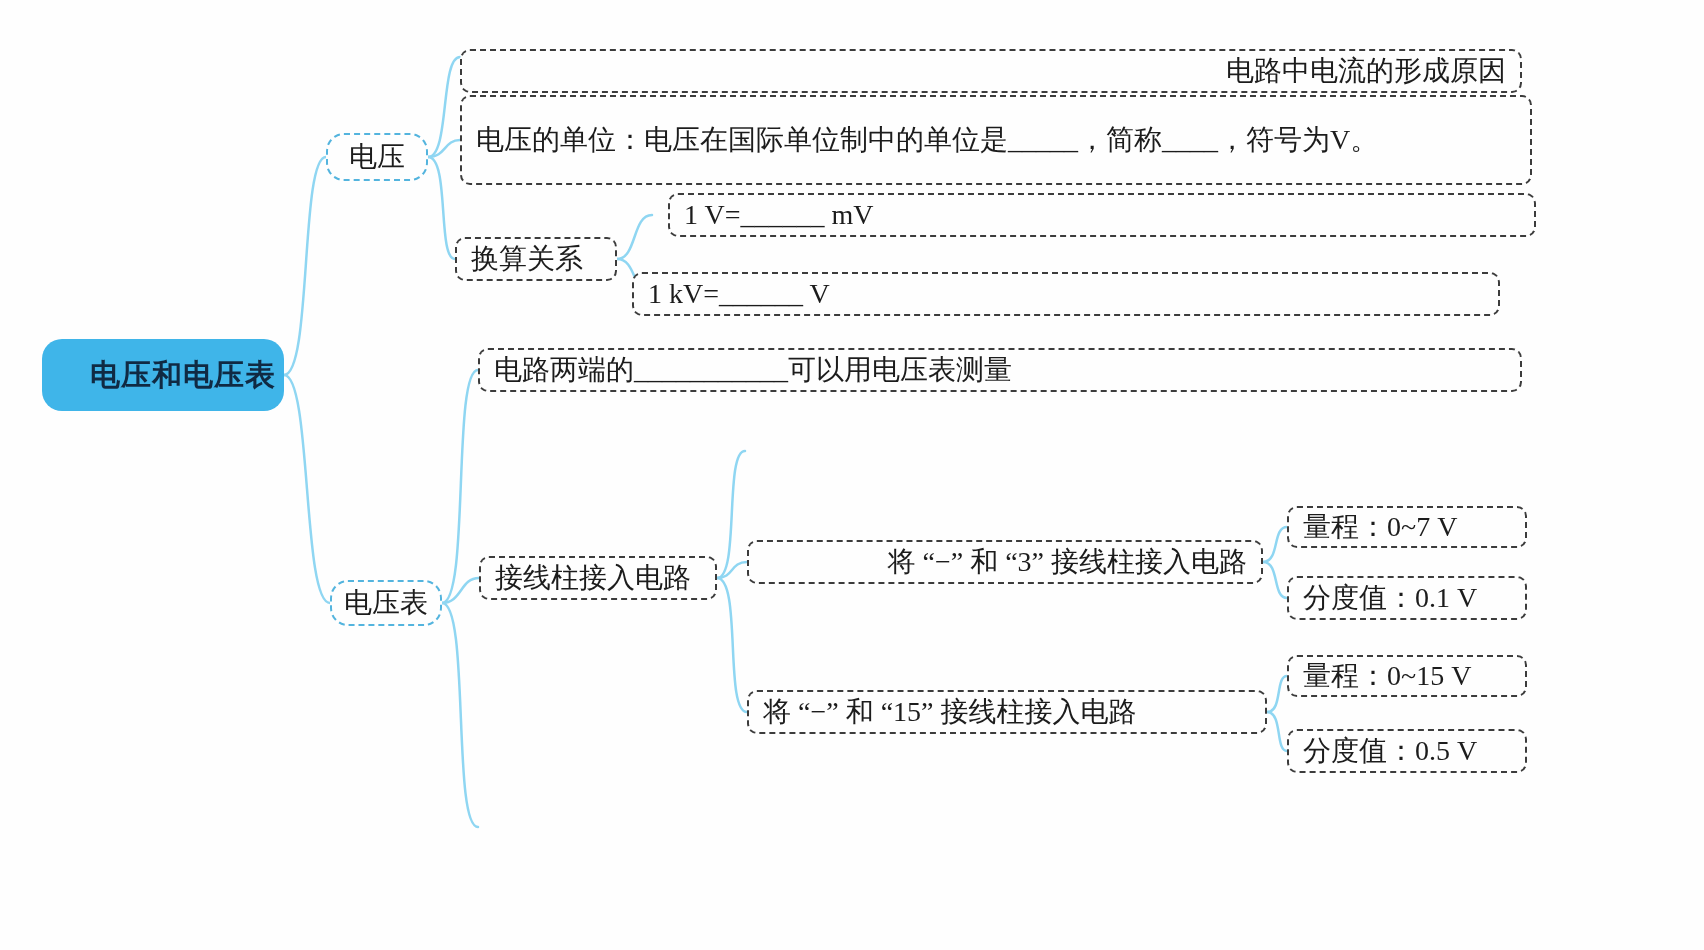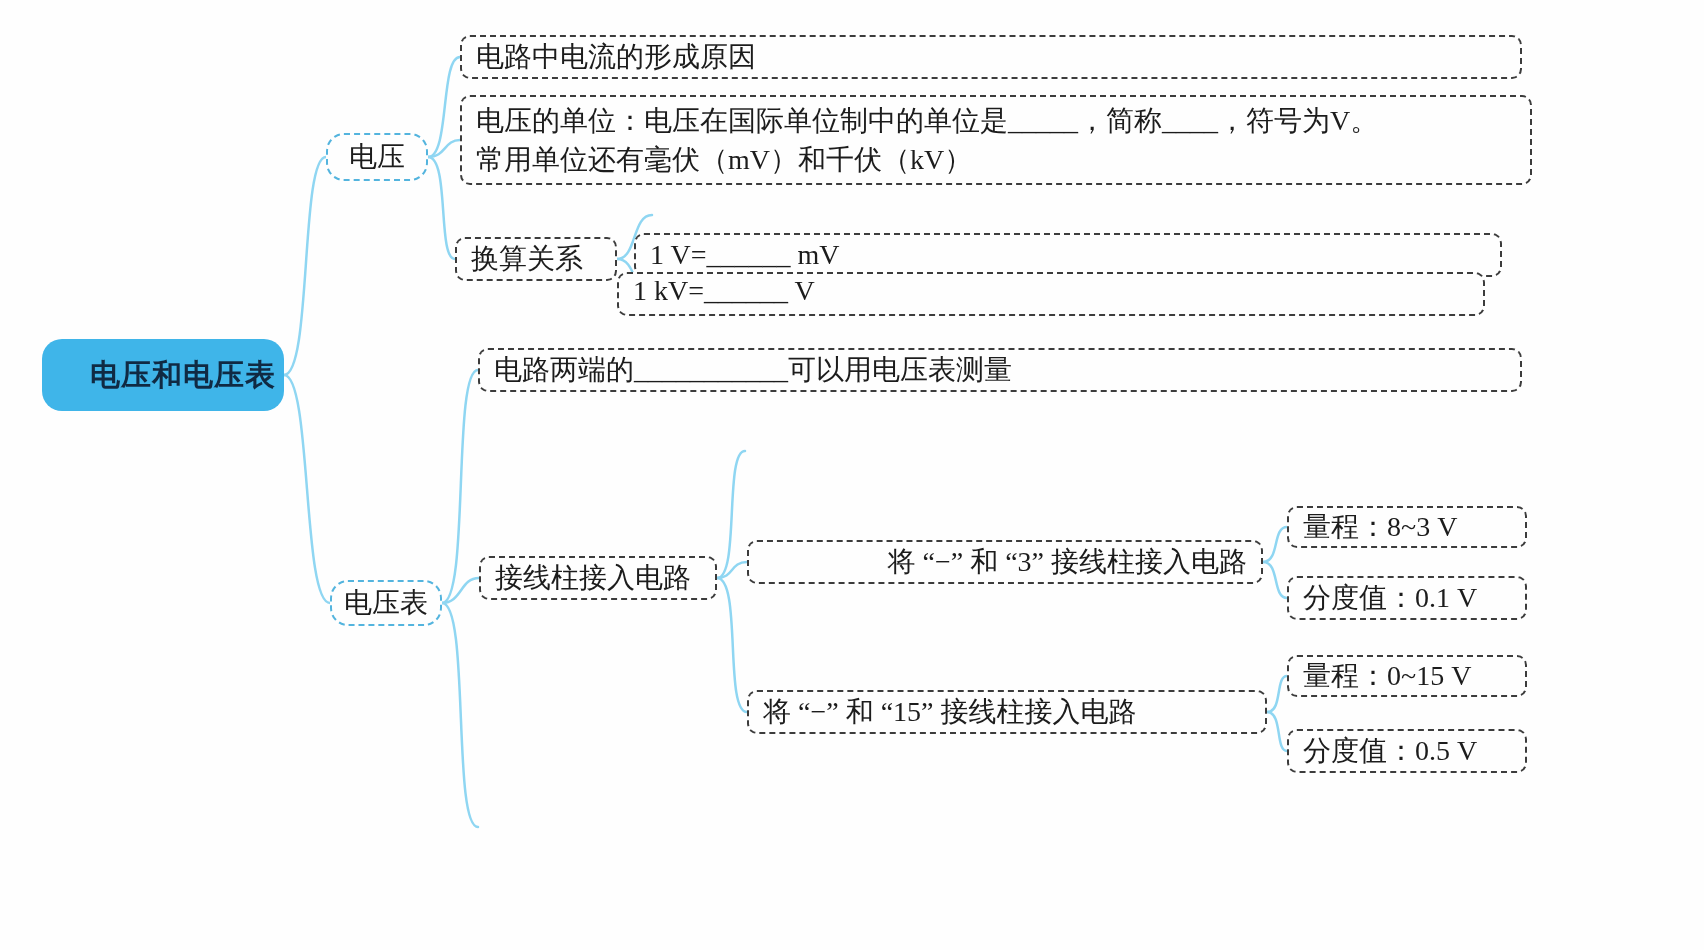--- a/index.html
+++ b/index.html
@@ -93,38 +93,37 @@
   </svg>
 
   <div class="root-node" style="left:42px; top:339px; width:242px; height:72px;padding-left:40px;">
     <span>电压和电压表</span>
   </div>
 
   <div class="node branch" style="left:326px; top:133px; width:102px; height:48px;">
     <span>电压</span>
   </div>
 
-  <div class="node" style="left:460px; top:35px; width:1062px; height:44px;">
+  <div class="node" style="left:460px; top:49px; width:1062px; height:44px;align-items:flex-end;">
     <span>电路中电流的形成原因</span>
   </div>
 
   <div class="node" style="left:460px; top:95px; width:1072px; height:90px;">
     <div>电压的单位：电压在国际单位制中的单位是_____，简称____，符号为V。</div>
-    <div>常用单位还有毫伏（mV）和千伏（kV）</div>
   </div>
 
-  <div class="node" style="left:634px; top:193px; width:868px; height:44px;margin-top:40px;">
+  <div class="node" style="left:668px; top:193px; width:868px; height:44px;">
     <span>1 V=______ mV</span>
   </div>
 
   <div class="node" style="left:455px; top:237px; width:162px; height:44px;">
     <span>换算关系</span>
   </div>
 
-  <div class="node" style="left:617px; top:272px; width:868px; height:44px;justify-content:flex-end;">
+  <div class="node" style="left:632px; top:272px; width:868px; height:44px;">
     <span>1 kV=______ V</span>
   </div>
 
   <div class="node branch" style="left:330px; top:580px; width:112px; height:46px;">
     <span>电压表</span>
   </div>
 
   <div class="node" style="left:478px; top:348px; width:1044px; height:44px;">
     <span>电路两端的___________可以用电压表测量</span>
   </div>
@@ -132,21 +131,21 @@
 
   <div class="node" style="left:479px; top:556px; width:238px; height:44px;">
     <span>接线柱接入电路</span>
   </div>
 
   <div class="node" style="left:747px; top:540px; width:516px; height:44px;text-align:right;">
     <span>将 “−” 和 “3” 接线柱接入电路</span>
   </div>
 
   <div class="node" style="left:1287px; top:506px; width:240px; height:42px;">
-    <span>量程：8~3 V</span>
+    <span>量程：0~7 V</span>
   </div>
 
   <div class="node" style="left:1287px; top:576px; width:240px; height:44px;">
     <span>分度值：0.1 V</span>
   </div>
 
   <div class="node" style="left:747px; top:690px; width:520px; height:44px;">
     <span>将 “−” 和 “15” 接线柱接入电路</span>
   </div>
 

